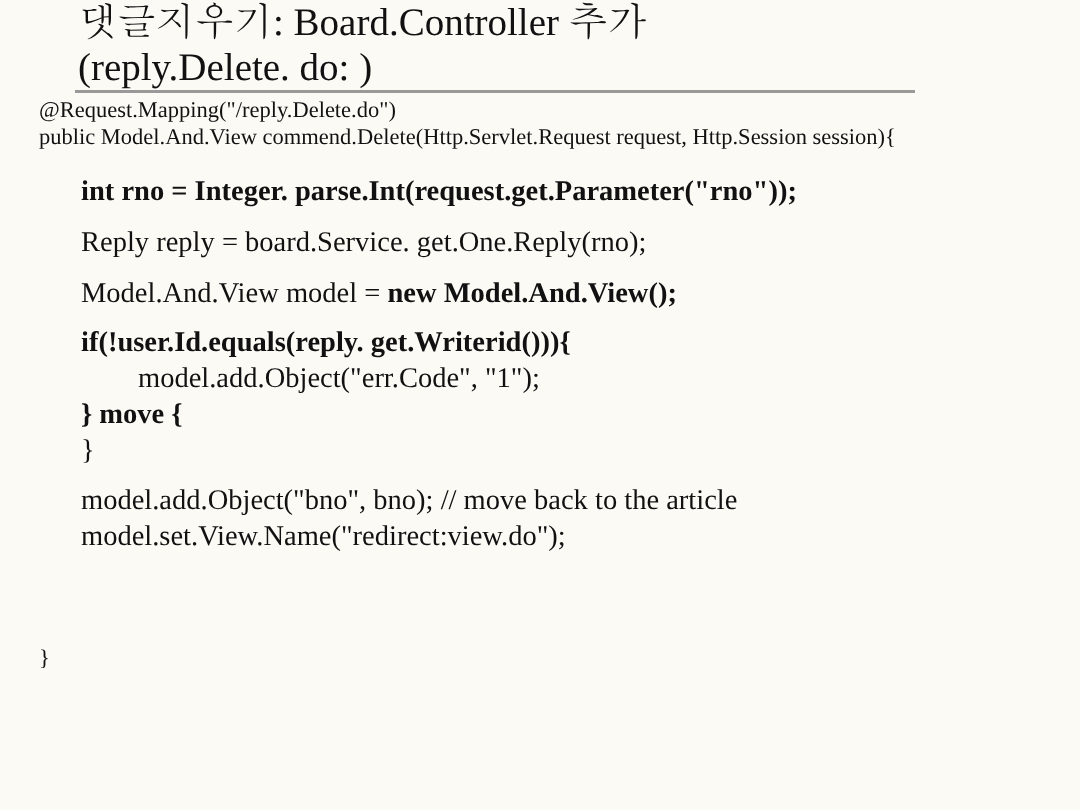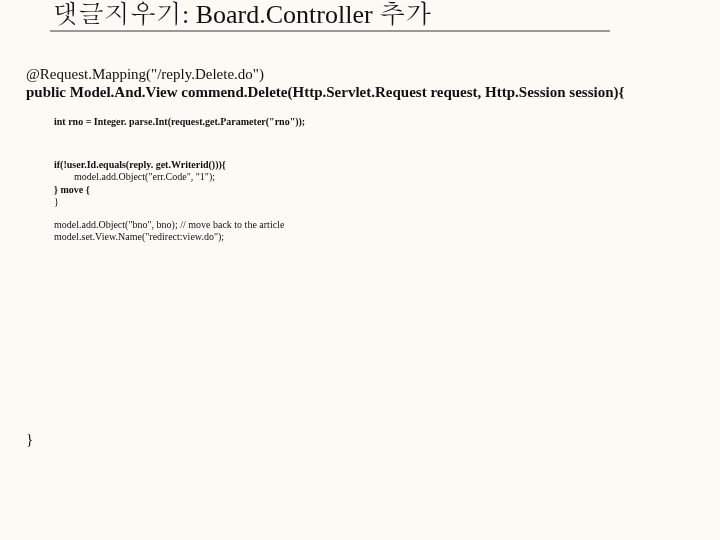--- a/index.html
+++ b/index.html
@@ -40,30 +40,30 @@
     left: 26px;
     top: 66px;
     font-size: 15px;
     color: #111;
   }
   .sig {
     position: absolute;
     left: 26px;
     top: 84px;
     font-size: 15px;
-    font-weight: bold;
+    font-weight: normal;
     color: #111;
     width: 680px;
   }
   .code {
     position: absolute;
     left: 54px;
     top: 116px;
     width: 640px;
-    font-size: 10px;
+    font-size: 19px;
     color: #111;
     line-height: 1.25;
   }
   .code .ln { white-space: pre; }
   .code .b { font-weight: bold; }
   .close {
     position: absolute;
     left: 26px;
     bottom: 8px;
     font-size: 15px;
@@ -71,30 +71,33 @@
   }
   .spc { height: 10px; }
 </style>
 </head>
 <body>
 
 <div class="slide">
 
   <div class="title-block">
     <div class="title-line">댓글지우기: Board.Controller 추가</div>
+    <div class="title-line">(reply.Delete. do: )</div>
     <div class="underline"></div>
   </div>
 
   <div class="anno">@Request.Mapping("/reply.Delete.do")</div>
   <div class="sig">public Model.And.View commend.Delete(Http.Servlet.Request request, Http.Session session){</div>
 
   <div class="code">
     <div class="ln b">int rno = Integer. parse.Int(request.get.Parameter("rno"));</div>
     <div class="spc"></div>
+    <div class="ln">Reply reply = board.Service. get.One.Reply(rno);</div>
     <div class="spc"></div>
+    <div class="ln"><span>Model.And.View model = </span><span class="b">new Model.And.View();</span></div>
     <div class="spc"></div>
     <div class="ln b">if(!user.Id.equals(reply. get.Writerid())){</div>
     <div class="ln">        model.add.Object("err.Code", "1");</div>
     <div class="ln b">} move {</div>
     <div class="ln">}</div>
     <div class="spc"></div>
     <div class="ln">model.add.Object("bno", bno); // move back to the article</div>
     <div class="ln">model.set.View.Name("redirect:view.do");</div>
     <div class="spc"></div>
   </div>

